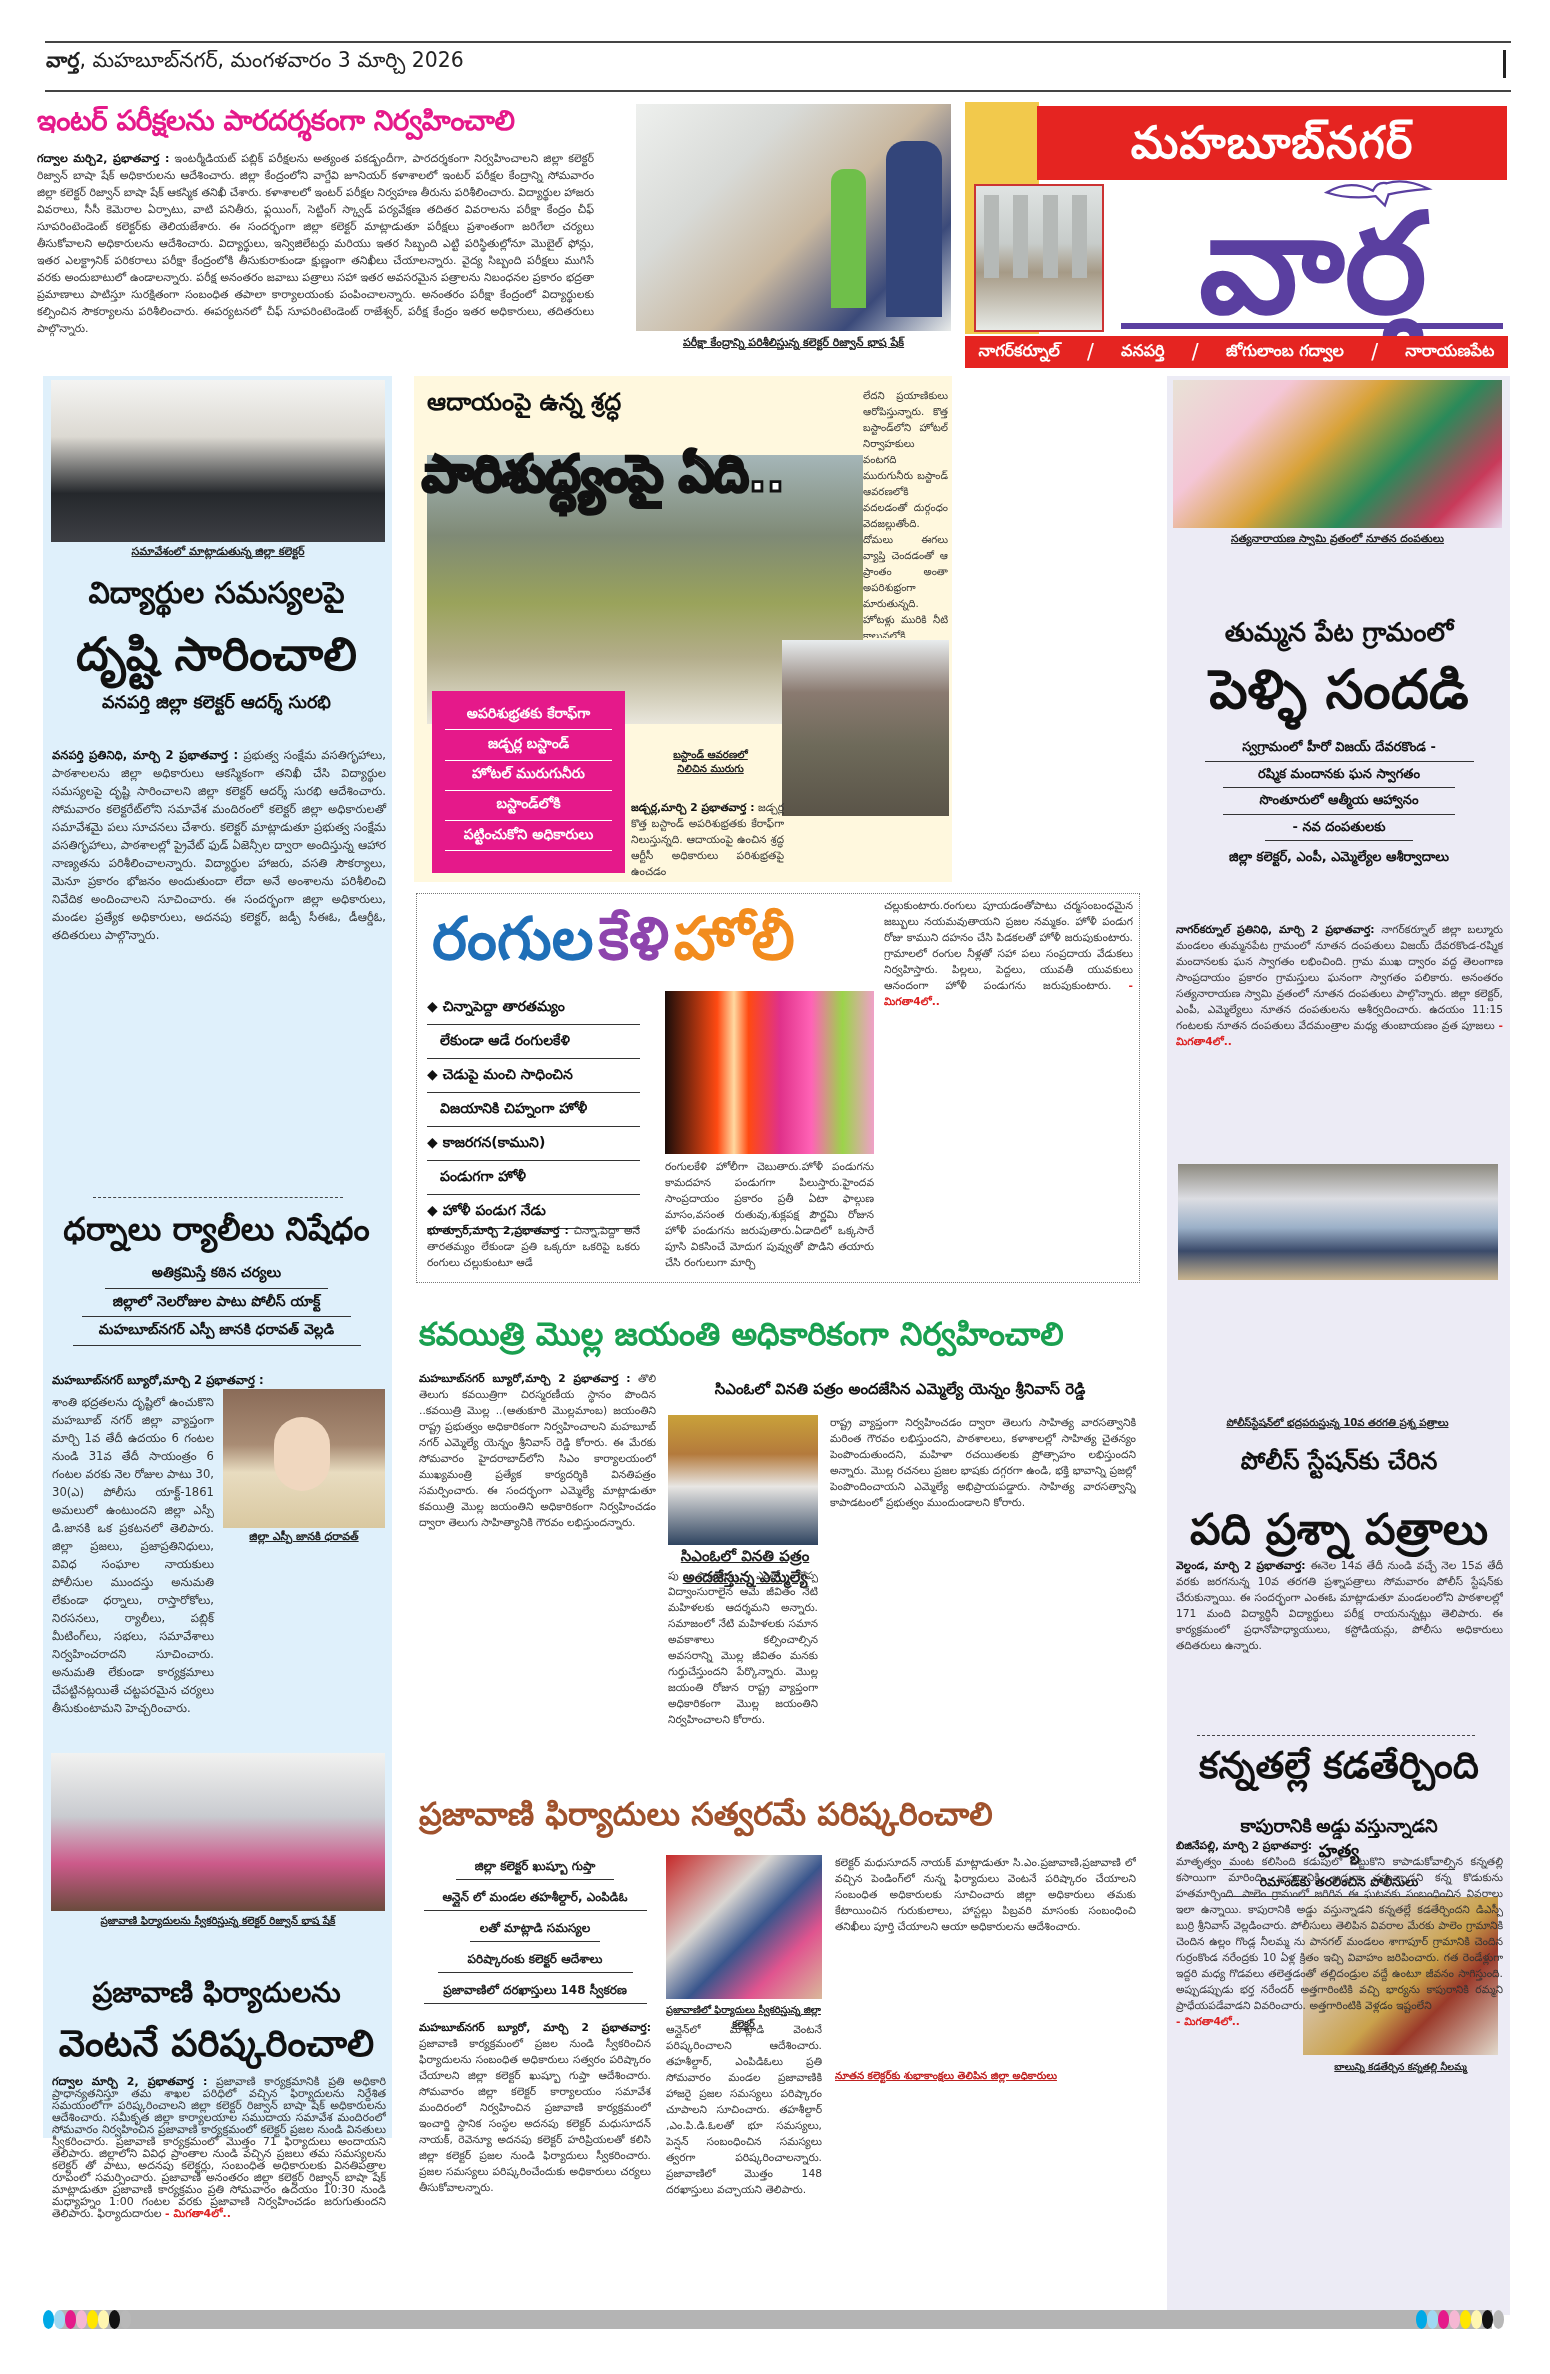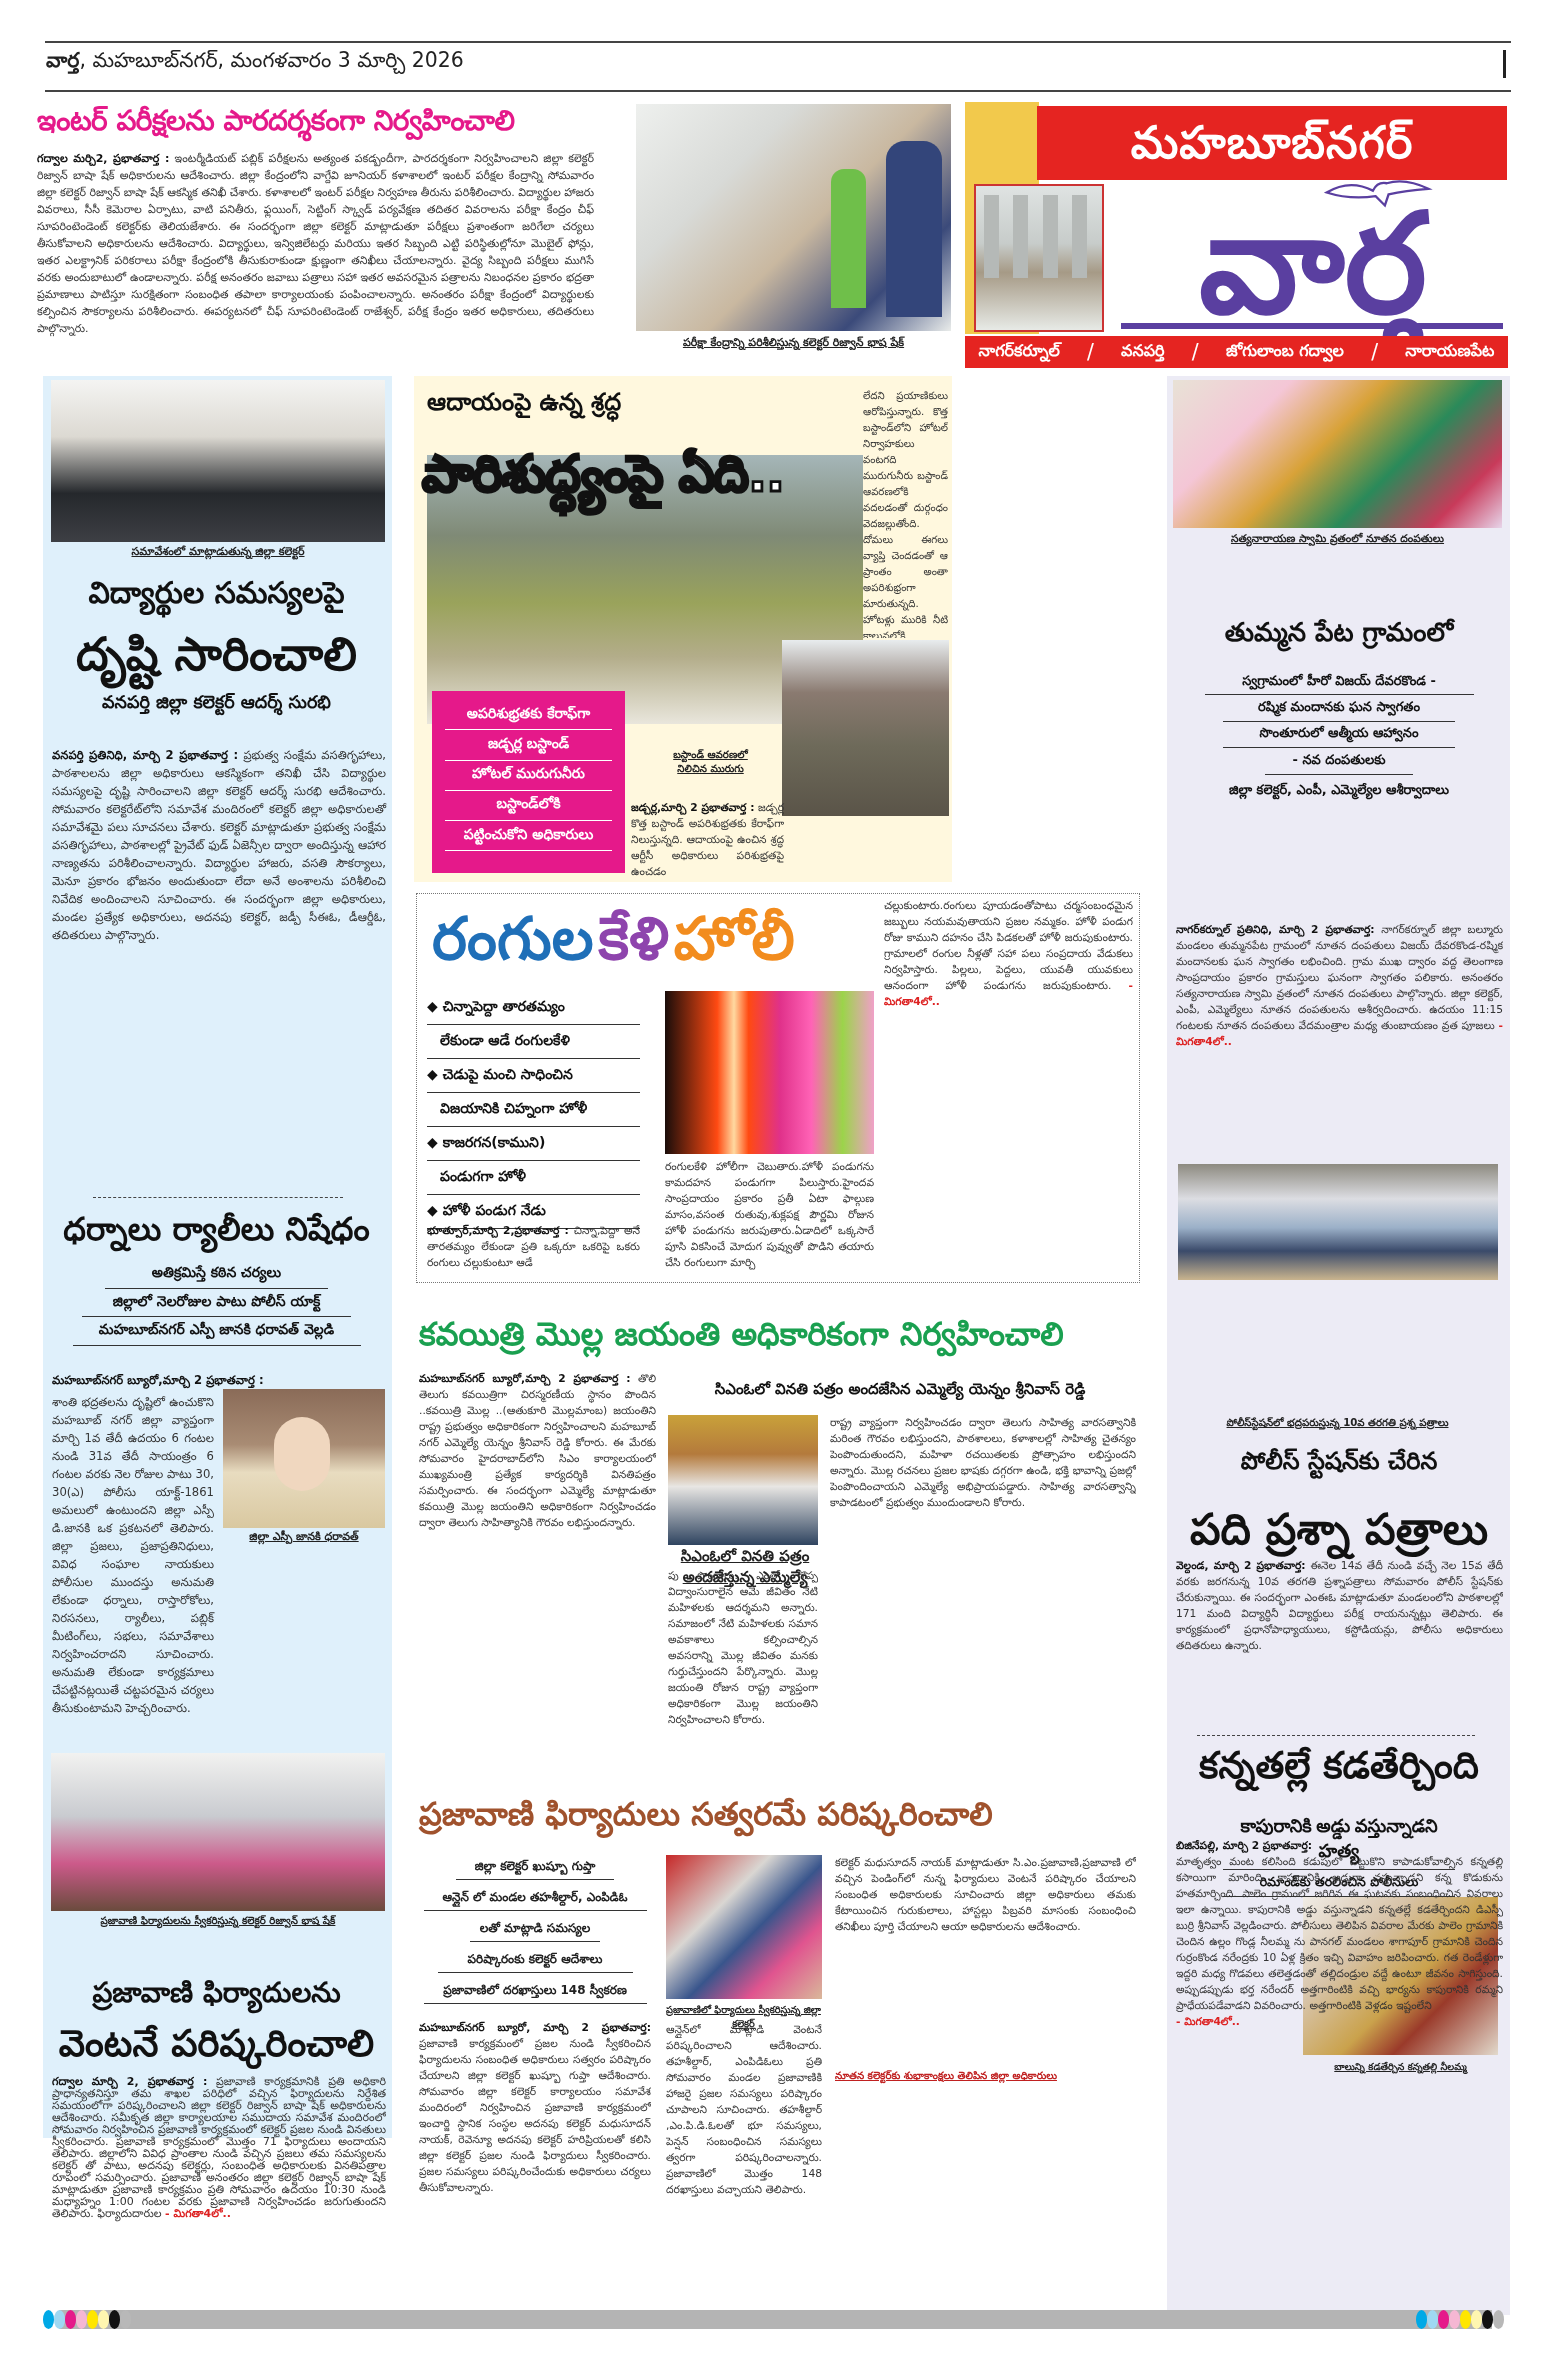--- a/index.html
+++ b/index.html
@@ -220,20 +220,21 @@
 <p class="body-text abs" style="left:666px; top:2022px; width:156px; font-size:10.7px; line-height:16px; height:288px; overflow:hidden;">ఆన్లైన్‌లో మాట్లాడి వెంటనే పరిష్కరించాలని ఆదేశించారు. తహశీల్దార్, ఎంపిడిఓలు ప్రతి సోమవారం మండల ప్రజావాణికి హాజరై ప్రజల సమస్యలు పరిష్కారం చూపాలని సూచించారు. తహశీల్దార్ ,ఎం.పి.డి.ఓలతో భూ సమస్యలు, పెన్షన్ సంబంధించిన సమస్యలు త్వరగా పరిష్కరించాలన్నారు. ప్రజావాణిలో మొత్తం 148 దరఖాస్తులు వచ్చాయని తెలిపారు.</p>
 <p class="body-text abs" style="left:835px; top:1855px; width:301px; font-size:10.7px; line-height:16px; height:186px; overflow:hidden;">కలెక్టర్ మధుసూదన్ నాయక్ మాట్లాడుతూ సి.ఎం.ప్రజావాణి,ప్రజావాణి లో వచ్చిన పెండింగ్‌లో నున్న ఫిర్యాదులు వెంటనే పరిష్కారం చేయాలని సంబంధిత అధికారులకు సూచించారు జిల్లా అధికారులు తమకు కేటాయించిన గురుకులాలు, హాస్టల్లు పిబ్రవరి మాసంకు సంబంధించి తనిఖీలు పూర్తి చేయాలని ఆయా అధికారులను ఆదేశించారు.</p>
 <div class="abs" style="left:835px; top:2070px; width:301px; font-size:10.2px; font-weight:bold; color:#c02020; text-decoration:underline; ">నూతన కలెక్టర్‌కు శుభాకాంక్షలు తెలిపిన జిల్లా అధికారులు</div>
 
 <div class="panel-lilac" style="left:1167px; top:376px; width:343px; height:1939px;"></div>
 
 <div class="photo" style="left:1173px; top:380px; width:329px; height:148px; background:linear-gradient(135deg,#e8e2d6 0%,#f4c6d6 25%,#d8a238 45%,#2a8a5a 65%,#c83a5a 85%,#e7d4e9 100%);"></div>
 <div class="caption abs" style="left:1173px; top:583px; width:329px; font-size:10.7px; top:532px;">సత్యనారాయణ స్వామి వ్రతంలో నూతన దంపతులు</div>
 <div class="abs h-center" style="left:1171px; top:617px; width:336px;">
   <div style="font-size:26px; font-weight:bold;">తుమ్మన పేట గ్రామంలో</div>
+  <div class="h-big" style="font-size:54px; margin-top:3.7px;">పెళ్ళి సందడి</div>
   <div class="sub-ul" style="width:269px; font-size:13px; margin-top:15px;">స్వగ్రామంలో హీరో విజయ్ దేవరకొండ -</div>
   <div class="sub-ul" style="width:232px; font-size:13px;">రష్మిక మందానకు ఘన స్వాగతం</div>
   <div class="sub-ul" style="width:232px; font-size:13px;">సొంతూరులో ఆత్మీయ ఆహ్వానం</div>
   <div class="sub-ul" style="width:148px; font-size:13px;">- నవ దంపతులకు</div>
   <div style="font-size:13px; font-weight:bold; margin-top:7.4px;">జిల్లా కలెక్టర్, ఎంపీ, ఎమ్మెల్యేల ఆశీర్వాదాలు</div>
 </div>
 <p class="body-text abs" style="left:1176px; top:922px; width:327px; font-size:10.7px; line-height:16px; height:232px; overflow:hidden;">
   <span class="dateline">నాగర్‌కర్నూల్ ప్రతినిధి, మార్చి 2 ప్రభాతవార్త:</span>
   <span>నాగర్‌కర్నూల్ జిల్లా బల్మూరు మండలం తుమ్మనపేట గ్రామంలో నూతన దంపతులు విజయ్ దేవరకొండ-రష్మిక మందానలకు ఘన స్వాగతం లభించింది. గ్రామ ముఖ ద్వారం వద్ద తెలంగాణ సాంప్రదాయం ప్రకారం గ్రామస్తులు ఘనంగా స్వాగతం పలికారు. అనంతరం సత్యనారాయణ స్వామి వ్రతంలో నూతన దంపతులు పాల్గొన్నారు. జిల్లా కలెక్టర్, ఎంపీ, ఎమ్మెల్యేలు నూతన దంపతులను ఆశీర్వదించారు. ఉదయం 11:15 గంటలకు నూతన దంపతులు వేదమంత్రాల మధ్య తుంబాయణం వ్రత పూజలు</span>
   <span class="cont">- మిగతా4లో..</span>

